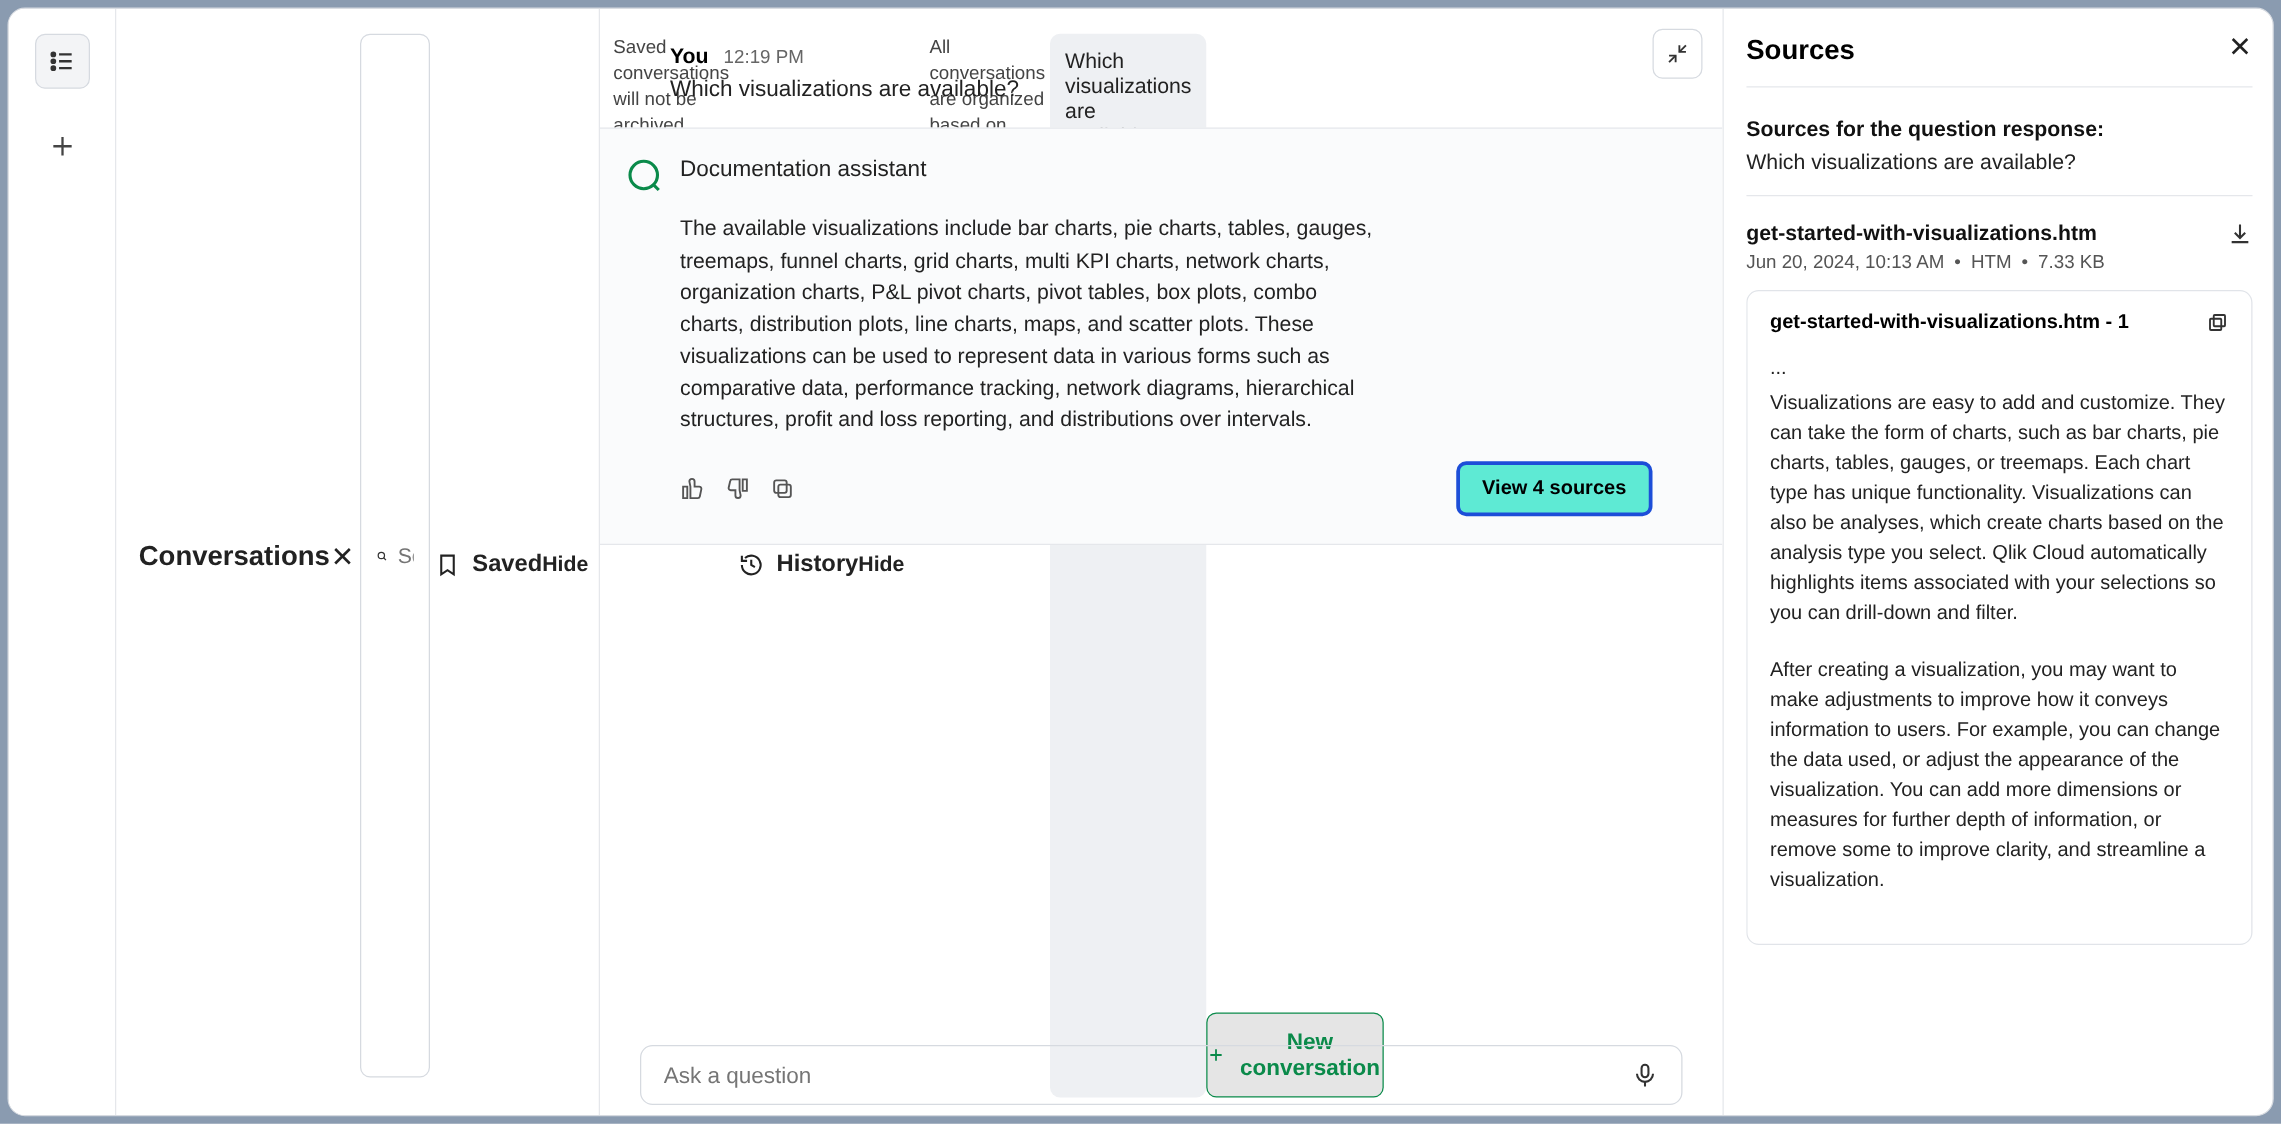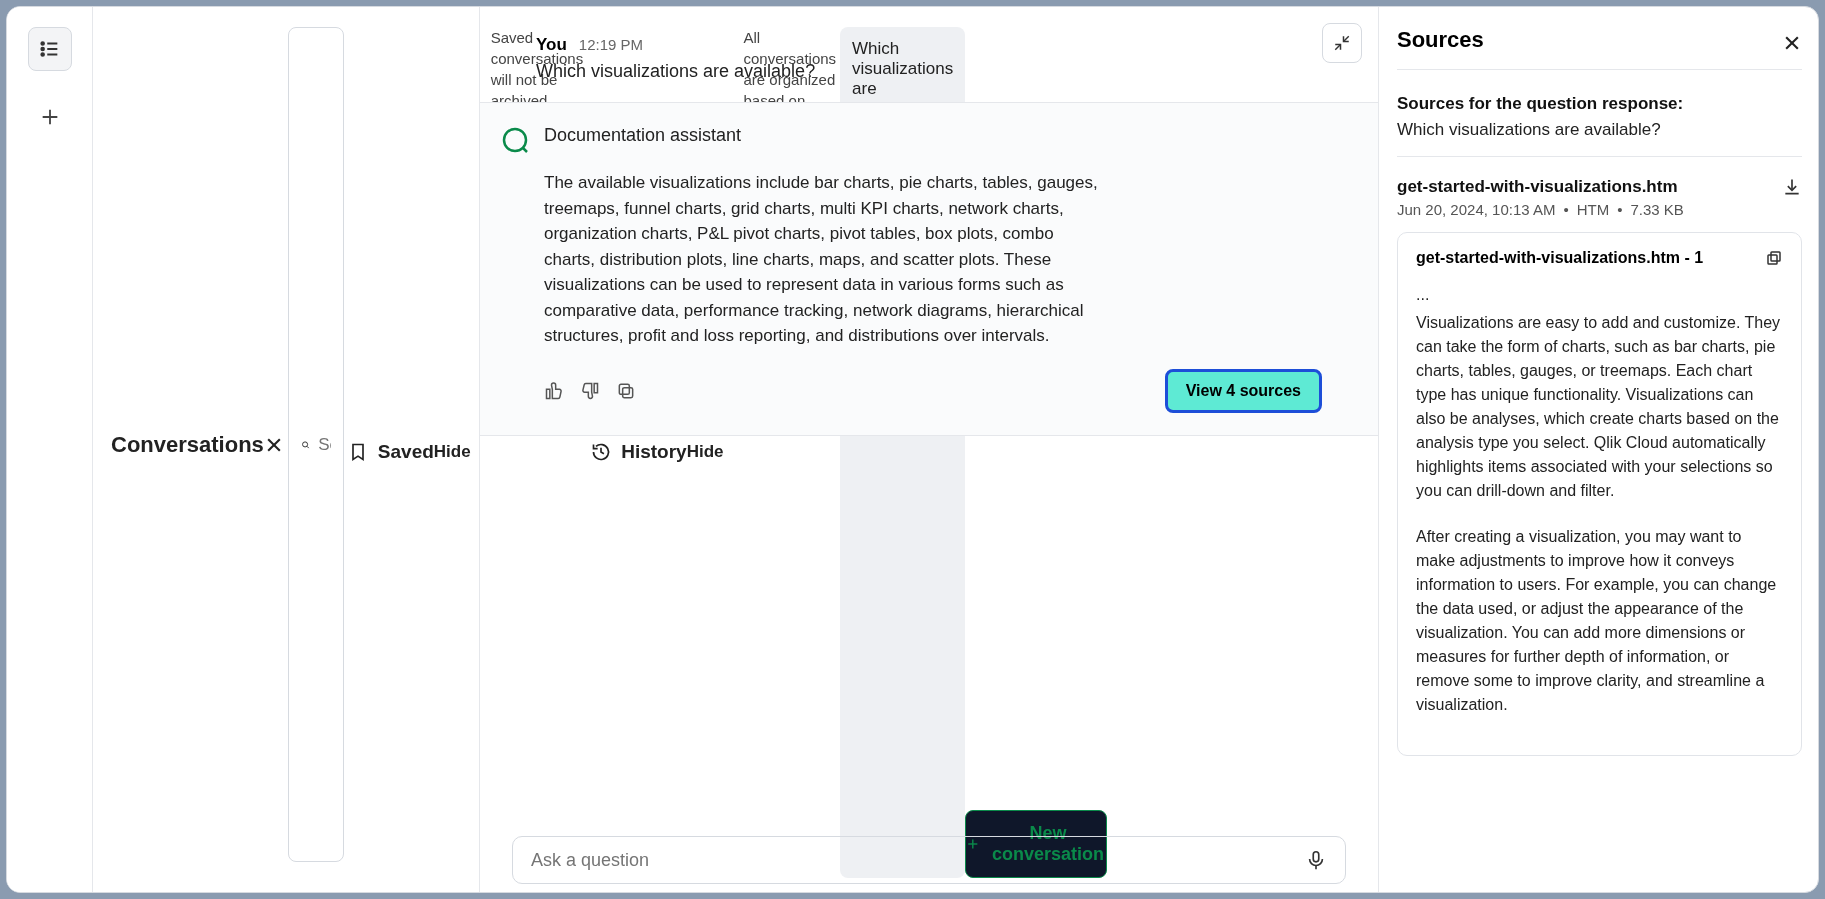--- a/index.html
+++ b/index.html
@@ -81,21 +81,21 @@
     padding: 4px 4px 6px 4px;
   }
   .section-head .lbl { display:flex; align-items:center; gap:10px; font-size:19px; font-weight:600; color:#222;}
   .section-head .hide { font-size:17px; font-weight:600; color:#222; cursor:pointer;}
   .section-note { font-size:15px; color:#444; padding: 0 4px 14px 4px; line-height:1.4;margin-left:12px; }
   .history-item {
     background:#eef0f3; border-radius:8px; padding:12px 12px; font-size:17px; color:#222;
   }
   .new-conv {
     margin-top:auto;
-    border:1px solid #0a8a4a; color:#0a8a4a; background:#0f172a;
+    border:1px solid #0a8a4a; color:#0a8a4a; background:#e5e5e5;
     border-radius:8px; padding:12px 0; font-size:18px; font-weight:600;
     display:flex;align-items:center;justify-content:center;gap:10px;
     cursor:pointer;
   }
 
   
   .chat {
     flex:1; display:flex; flex-direction:column; position:relative;
   }
   .collapse-btn {
@@ -142,21 +142,21 @@
     display:flex; justify-content:center; align-items:center; gap:6px;
   }
 
   
   .sources {
     width: 440px; border-left:1px solid #e5e7eb;
     display:flex; flex-direction:column; padding: 20px 6px 16px 18px;
   }
   .sources-inner { padding-right:10px; overflow-y:auto; }
   .sources-header {
-    display:flex;justify-content:space-between;align-items:flex-end;
+    display:flex;justify-content:space-between;align-items:flex-start;
     padding-bottom:16px;
   }
   .sources-header h2 { font-size:22px; font-weight:600;}
   .src-subhead { font-size:17px; font-weight:700; color:#111; padding: 10px 0 6px 0; }
   .src-question { font-size:17px; color:#222; padding-bottom:16px; }
   .src-file-row {
     display:flex; justify-content:space-between; align-items:flex-start;
     padding: 6px 0 4px 0;
   }
   .src-file-name { font-size:17px; font-weight:700; color:#111; }

